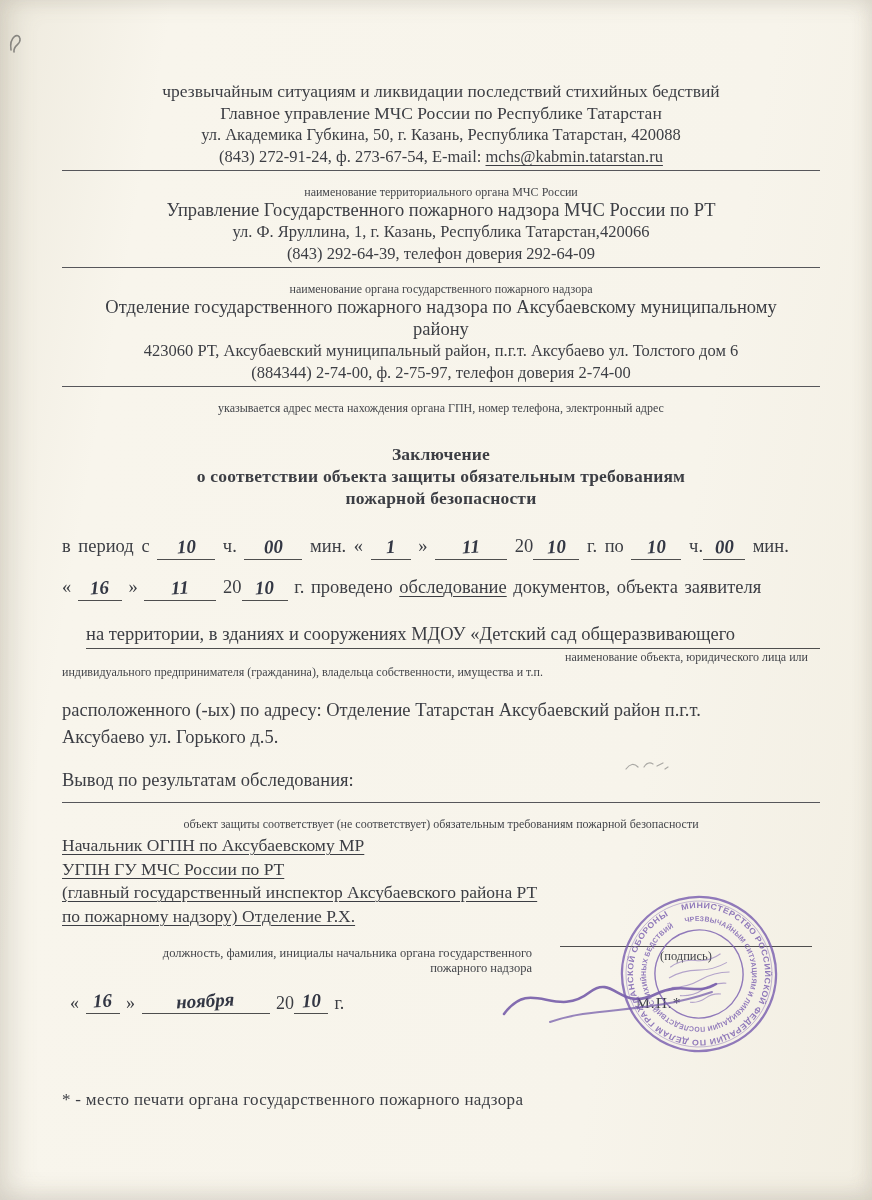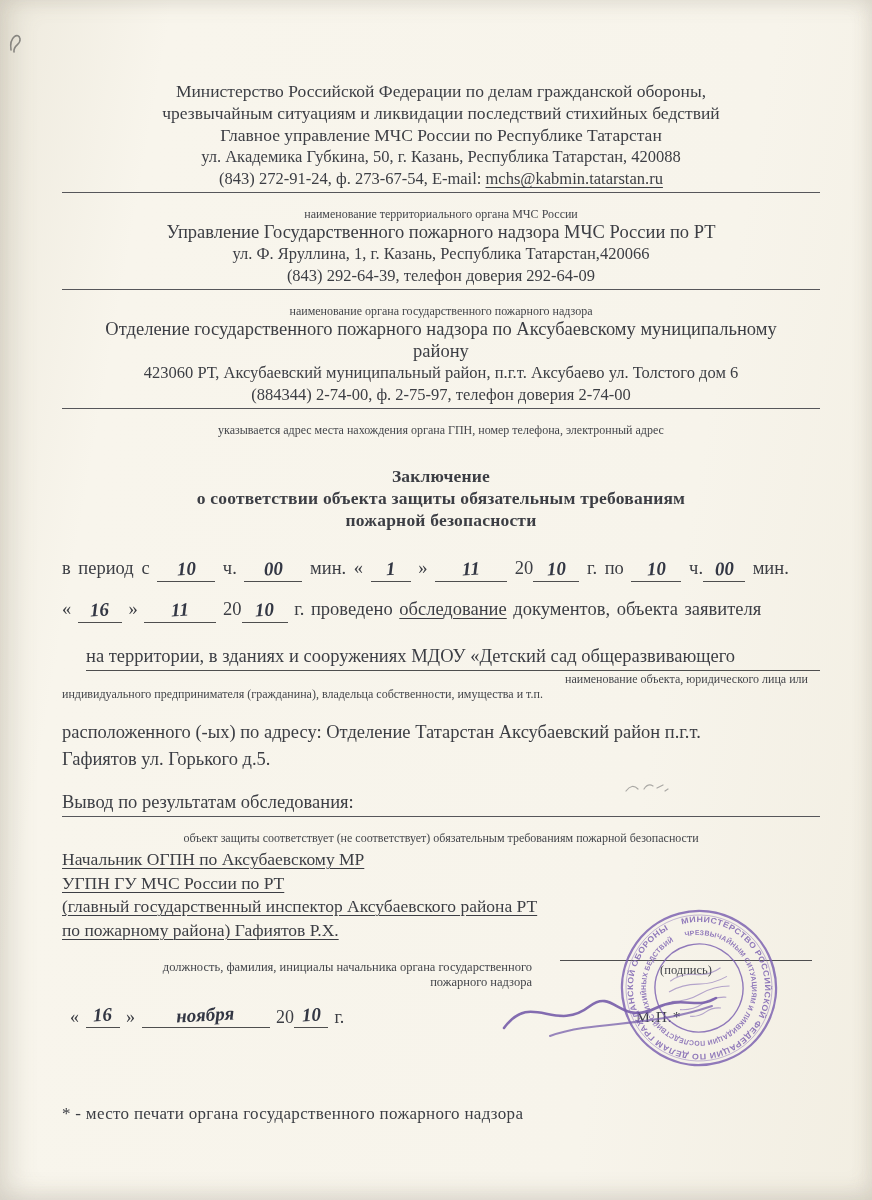--- a/index.html
+++ b/index.html
@@ -29,21 +29,21 @@
   .period{margin-top:24px;word-spacing:3px;}
   .period2{margin-top:14px;word-spacing:2px;}
   .blank{display:inline-block;border-bottom:1.3px solid #4e4e4e;text-align:center;height:23px;line-height:21px;vertical-align:bottom;}
   .hand{font-style:italic;font-weight:bold;font-size:19px;color:#333744;display:inline-block;transform:rotate(-3deg);}
   .fill-line{border-bottom:1.3px solid #4e4e4e;}
   .obj1{margin-top:20px;margin-left:24px;}
   .cap-right{font-size:12px;line-height:14px;color:#43454a;text-align:right;padding-right:12px;margin-top:1px;}
   .cap-center{font-size:12px;line-height:14px;color:#43454a;margin-top:1px;}
   .addr{margin-top:18px;}
   .vyvod-row{position:relative;margin-top:16px;}
-  .concl-rule{margin-top:0;text-align:center;}
+  .concl-rule{margin-top:8px;text-align:center;}
   .official{margin-top:3px;}
   .official-line{font-size:17.5px;line-height:23.5px;}
   .sig-block{position:relative;height:150px;margin-top:4px;}
   .sig-cap{position:absolute;left:18px;top:14px;width:452px;text-align:right;font-size:12.5px;line-height:15px;color:#43454a;}
   .sign-line{position:absolute;left:498px;top:14px;width:252px;border-top:1.1px solid #4e4e4e;}
   .podpis{position:absolute;left:498px;top:17px;width:252px;text-align:center;font-size:12.5px;color:#43454a;}
   .date-line{position:absolute;left:8px;top:58px;font-size:18px;word-spacing:2px;}
   .mp{position:absolute;left:574px;top:62px;font-size:15.5px;letter-spacing:1px;color:#3a3d46;}
   .sig-svg{position:absolute;left:436px;top:30px;pointer-events:none;}
   .stamp{position:absolute;left:545px;top:-50px;opacity:.82;filter:blur(.3px);pointer-events:none;}
@@ -56,21 +56,20 @@
 <body>
 
 <div class="page">
 
   <svg class="corner-mark" width="18" height="24" viewBox="0 0 18 24">
     <path d="M5,20 C3,6 13,2 14,9 C15,15 7,15 8,22" fill="none" stroke="#4a4a4a" stroke-width="1.6" stroke-linecap="round"></path>
   </svg>
 
   <div class="content">
 
-    <div class="center h-md">Министерство Российской Федерации по делам гражданской обороны,</div>
     <div class="center h-md">чрезвычайным ситуациям и ликвидации последствий стихийных бедствий</div>
     <div class="center h-md">Главное управление МЧС России по Республике Татарстан</div>
     <div class="center h-sm">ул. Академика Губкина, 50, г. Казань, Республика Татарстан, 420088</div>
     <div class="center h-sm">
       <span>(843) 272-91-24, ф. 273-67-54, E-mail: </span><span class="u">mchs@kabmin.tatarstan.ru</span>
     </div>
     <div class="caption-rule">наименование территориального органа МЧС России</div>
 
     <div class="center h-lg">Управление Государственного пожарного надзора МЧС России по РТ</div>
     <div class="center h-sm">ул. Ф. Яруллина, 1, г. Казань, Республика Татарстан,420066</div>
@@ -115,35 +114,35 @@
       <span>г.  проведено</span>
       <span class="u">обследование</span>
       <span>документов, объекта заявителя</span>
     </div>
 
     <div class="body-line fill-line obj1">на территории, в зданиях и сооружениях МДОУ «Детский сад общеразвивающего</div>
     <div class="cap-right">наименование объекта,  юридического  лица  или</div>
     <div class="cap-center">индивидуального предпринимателя (гражданина), владельца собственности, имущества и т.п.</div>
 
     <div class="body-line addr">расположенного (-ых) по адресу: Отделение Татарстан Аксубаевский район п.г.т.</div>
-    <div class="body-line">Гафиятов ул. Горького  д.5.</div>
+    <div class="body-line">Аксубаево ул. Горького  д.5.</div>
 
     <div class="body-line vyvod-row">
       <span>Вывод по результатам обследования:</span>
       <svg class="smudge" width="46" height="18" viewBox="0 0 46 18">
         <path d="M2,12 q6,-8 12,-2 M20,10 q4,-6 9,-3 M33,9 l6,-3 M41,12 l3,-2" fill="none" stroke="#6b6b6b" stroke-width="1.2" stroke-linecap="round"></path>
       </svg>
     </div>
     <div class="caption-rule concl-rule">объект защиты соответствует (не соответствует) обязательным требованиям пожарной безопасности</div>
 
     <div class="official">
       <div class="official-line"><span class="u">Начальник ОГПН по Аксубаевскому МР</span></div>
       <div class="official-line"><span class="u">УГПН ГУ МЧС России по РТ</span></div>
       <div class="official-line"><span class="u">(главный государственный инспектор Аксубаевского района РТ</span></div>
-      <div class="official-line"><span class="u">по пожарному района) Гафиятов Р.Х.</span></div>
+      <div class="official-line"><span class="u">по пожарному надзору) Отделение Р.Х.</span></div>
     </div>
 
     <div class="sig-block">
       <div class="sig-cap">
         <div>должность, фамилия, инициалы начальника органа государственного</div>
         <div>пожарного надзора</div>
       </div>
 
       <div class="sign-line"></div>
       <div class="podpis">(подпись)</div>

